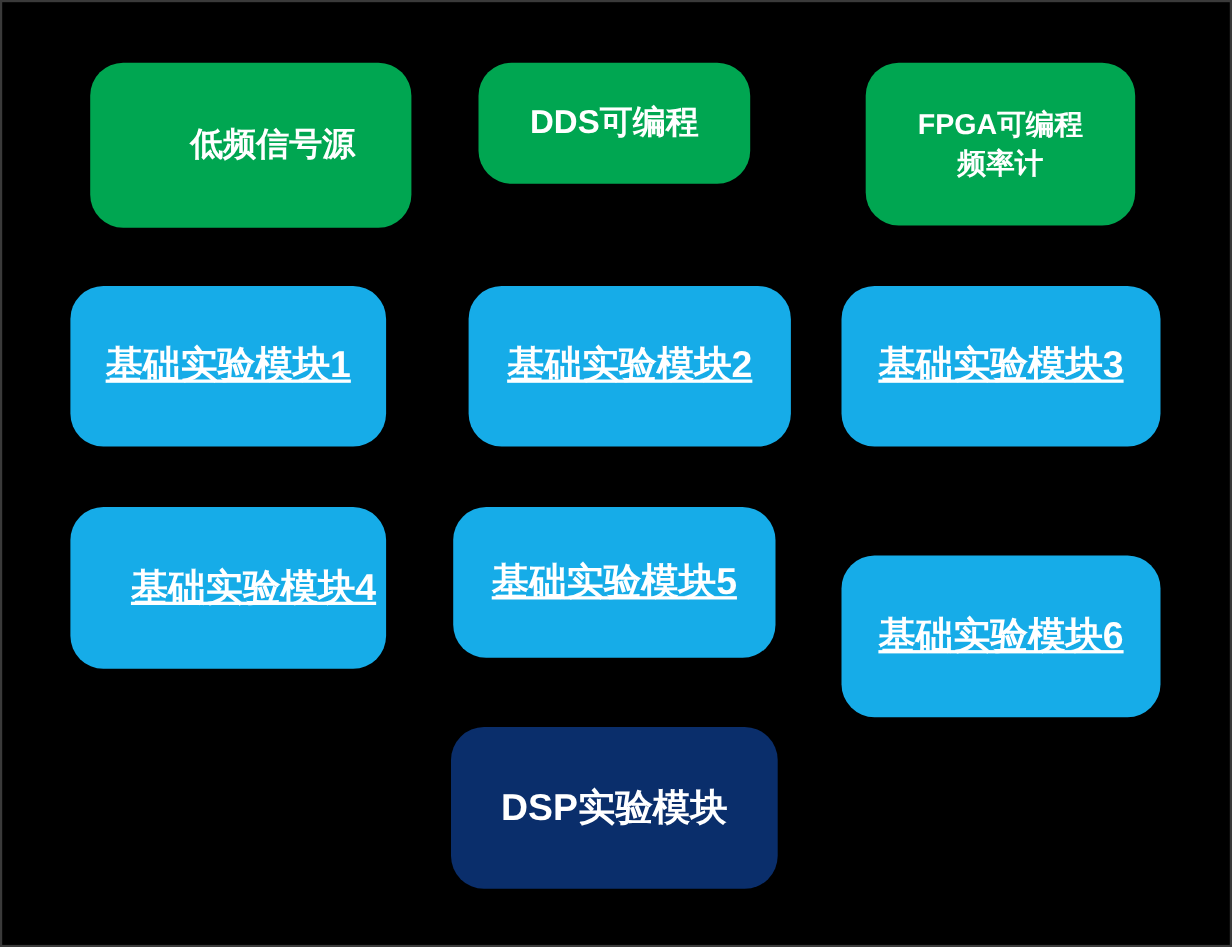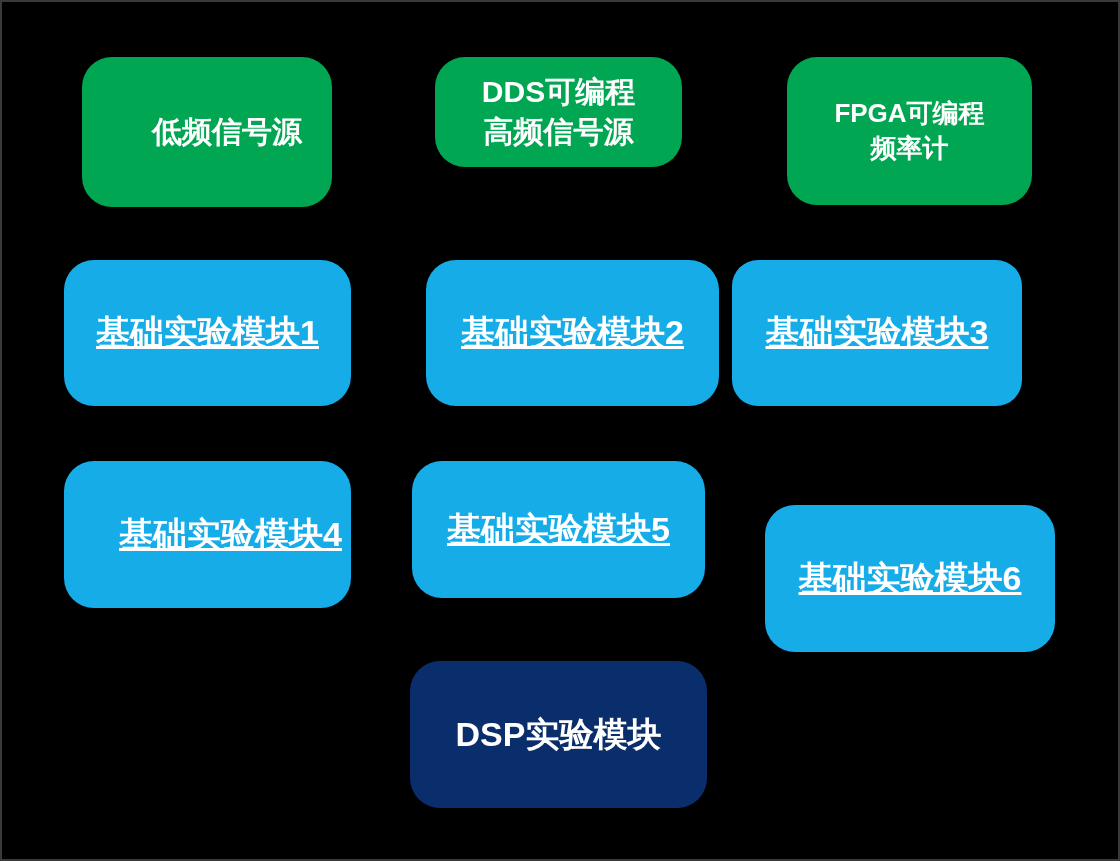--- a/index.html
+++ b/index.html
@@ -34,43 +34,42 @@
   .green { background: var(--green, #00A651); font-size: 30px; }
   .green.small { font-size: 26px; }
   .blue  { background: var(--blue, #16ACE8); font-size: 34px; text-decoration: underline; }
   .navy  { background: var(--navy, #0A2E6B); font-size: 34px; }
 </style>
 </head>
 <body>
 
 <div class="canvas">
 
-  <div class="box green" style="left:80px; top:55px; width:250px; height:150px;padding-left:40px;">
+  <div class="box green" style="left:80px; top:55px; width:292px; height:150px;padding-left:40px;">
     <span>低频信号源</span>
   </div>
 
   <div class="box green" style="left:433px; top:55px; width:247px; height:110px;text-align:right;">
     <span>DDS可编程</span>
-    <span>高频信号源</span>
   </div>
 
   <div class="box green small" style="left:785px; top:55px; width:245px; height:148px;">
     <span>FPGA可编程</span>
     <span>频率计</span>
   </div>
 
   <div class="box blue" style="left:62px; top:258px; width:287px; height:146px;">
     <span>基础实验模块1</span>
   </div>
 
   <div class="box blue" style="left:424px; top:258px; width:293px; height:146px;">
     <span>基础实验模块2</span>
   </div>
 
-  <div class="box blue" style="left:730px; top:258px; width:290px; height:146px;border-radius:26px;">
+  <div class="box blue" style="left:763px; top:258px; width:290px; height:146px;">
     <span>基础实验模块3</span>
   </div>
 
   <div class="box blue" style="left:62px; top:459px; width:287px; height:147px;padding-left:46px;">
     <span>基础实验模块4</span>
   </div>
 
   <div class="box blue" style="left:410px; top:459px; width:293px; height:137px;">
     <span>基础实验模块5</span>
   </div>

